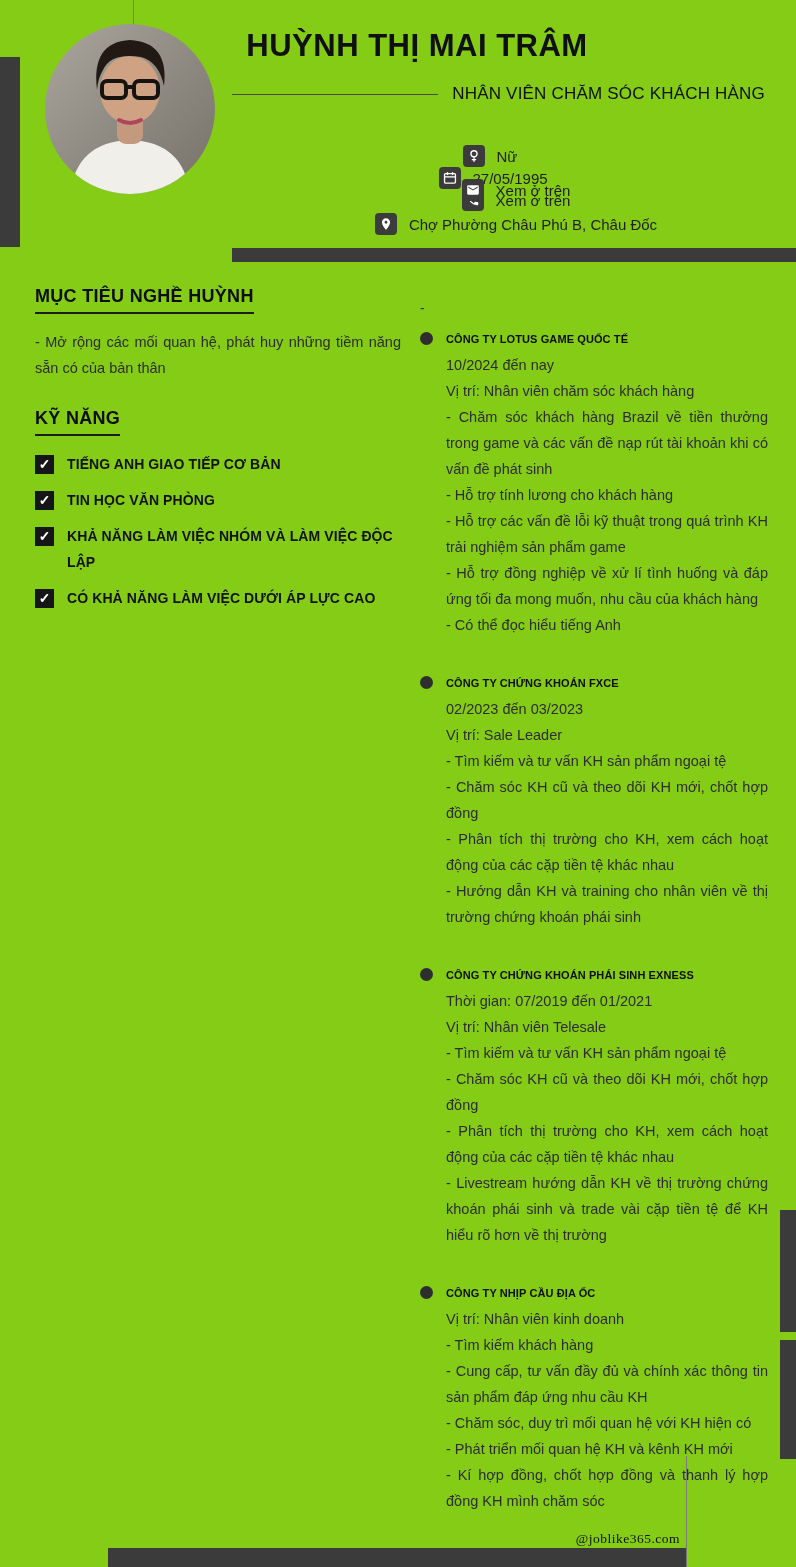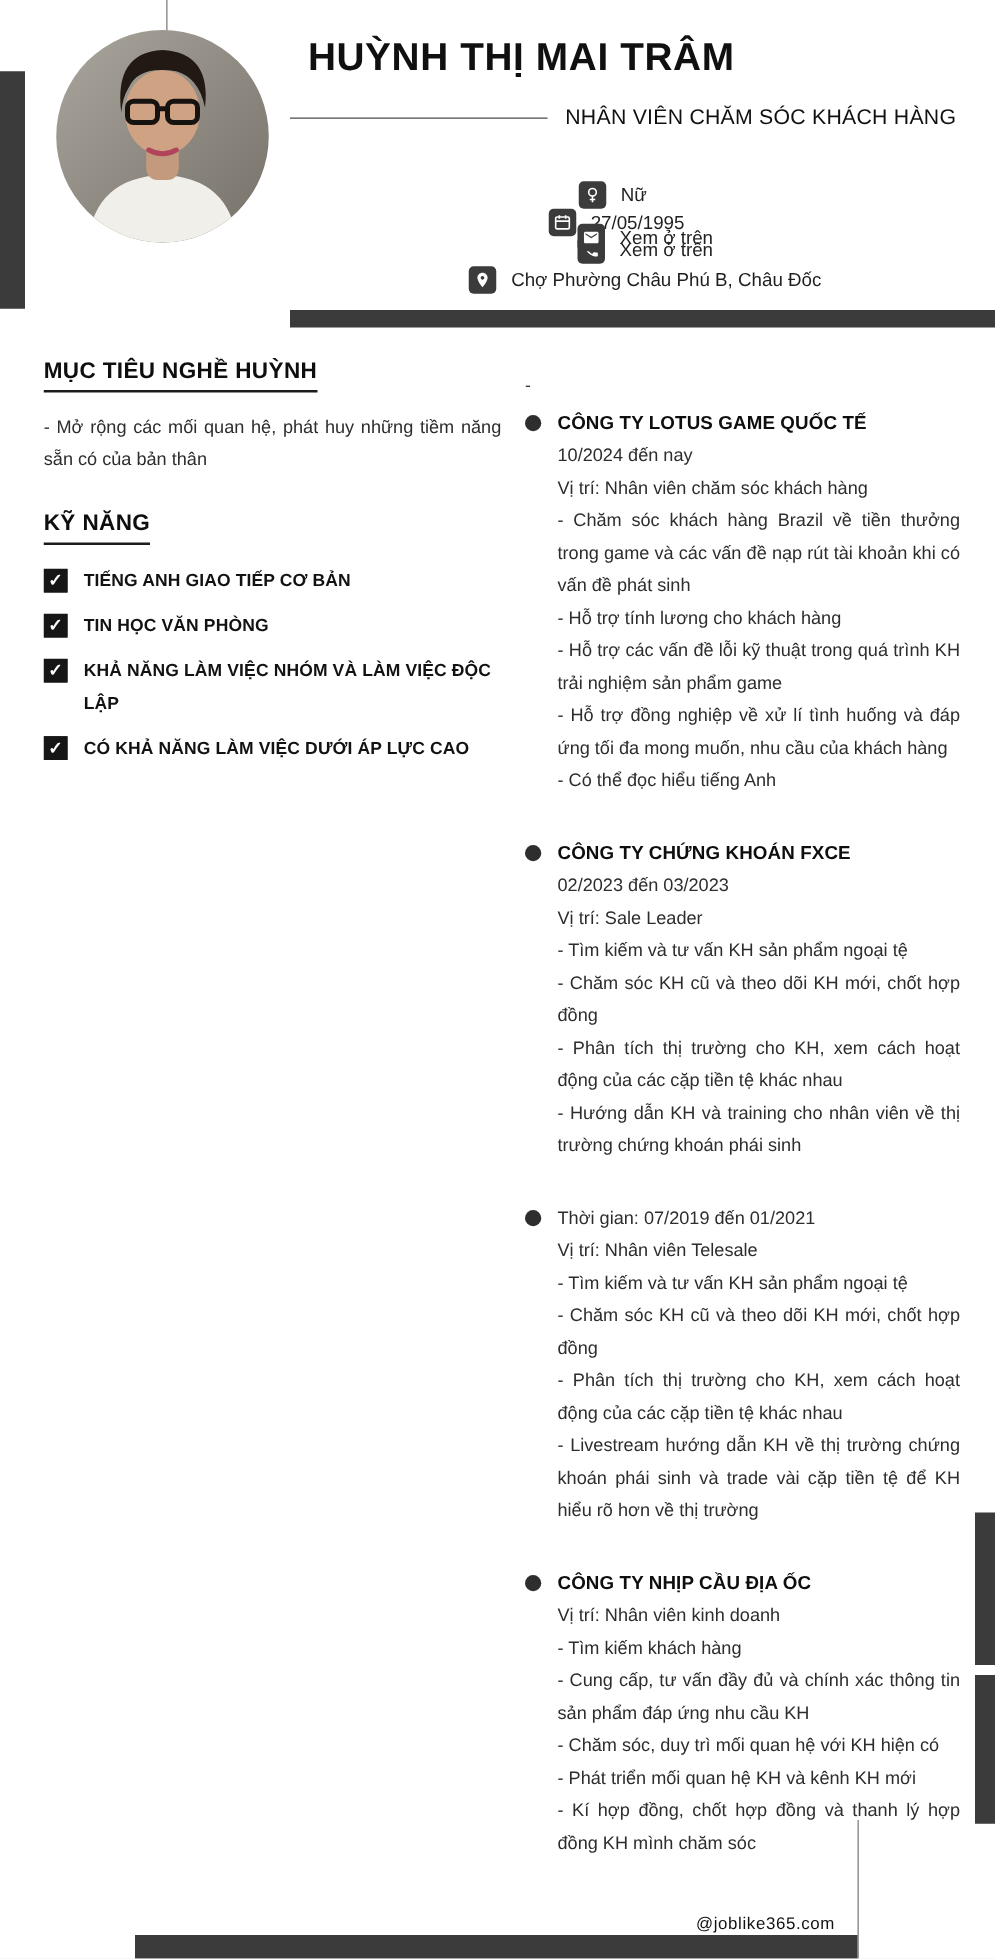--- a/index.html
+++ b/index.html
@@ -1,19 +1,19 @@
 <!DOCTYPE html>
 <html><head>
 <meta charset="utf-8">
 <style>
   * { margin:0; padding:0; box-sizing:border-box; }
   html,body { background:#e9e9e9; }
   .page {
     position:relative; width:796px; height:1567px; margin:0 auto;
-    background:#ffffff; overflow:hidden;
+    background:#84cc16; overflow:hidden;
     font-family:"Liberation Sans", sans-serif; color:#1c1c1c;padding-left:27px;
   }
   .deco { position:absolute; background:#3b3b3b; }
   .left-edge-bar   { left:0;   top:57px;   width:20px; height:190px; }
   .right-edge-bar1 { left:780px; top:1210px; width:16px; height:122px; }
   .right-edge-bar2 { left:780px; top:1340px; width:16px; height:119px; }
   .bottom-bar      { left:108px; top:1548px; width:578px; height:19px; }
   .header-bar      { left:232px; top:248px;  width:564px; height:14px; }
   .vline { position:absolute; width:1px; background:#7a7a7a; }
   .vline-top    { left:133px; top:0;      height:30px;  }
@@ -60,26 +60,26 @@
     width:19px; height:19px; background:#161616; color:#ffffff;
     font-size:14px; font-weight:700; line-height:19px; text-align:center;
     flex:none; margin-top:4px; box-shadow: inset 0 0 0 1px #161616, inset 0 0 0 2px #ffffff00;
   }
   .skill-label { font-size:14px; font-weight:700; line-height:26px; color:#121212; letter-spacing:.1px; }
 
   .dash-marker { position:absolute; left:420px; top:300px; font-size:14px; color:#333; }
   .right-col { position:absolute; left:446px; top:326px; width:322px; }
   .entry { position:relative; margin-bottom:32px; }
   .dot { position:absolute; left:-26px; top:6px; width:13px; height:13px; border-radius:50%; background:#2e2e2e; }
-  .company { font-size:15px; font-weight:700; color:#0e0e0e; line-height:26px; letter-spacing:.1px; }
+  .company { font-size:11px; font-weight:700; color:#0e0e0e; line-height:26px; letter-spacing:.1px; }
   .line { font-size:14.5px; line-height:26px; color:#2d2d2d; text-align:justify; }
 
   .watermark {
-    position:absolute; right:128px; top:1531px;
-    font-family:Liberation Sans, sans-serif; font-size:13.5px; letter-spacing:.5px; color:#111;
+    position:absolute; right:116px; top:1531px;
+    font-family:Liberation Serif, serif; font-size:13.5px; letter-spacing:.5px; color:#111;
   }
 </style>
 </head>
 <body>
 
 <div class="page">
 
   <div class="deco left-edge-bar"></div>
   <div class="deco right-edge-bar1"></div>
   <div class="deco right-edge-bar2"></div>
@@ -209,20 +209,21 @@
       <p class="line">02/2023 đến 03/2023</p>
       <p class="line">Vị trí: Sale Leader</p>
       <p class="line">- Tìm kiếm và tư vấn KH sản phẩm ngoại tệ</p>
       <p class="line">- Chăm sóc KH cũ và theo dõi KH mới, chốt hợp đồng</p>
       <p class="line">- Phân tích thị trường cho KH, xem cách hoạt động của các cặp tiền tệ khác nhau</p>
       <p class="line">- Hướng dẫn KH và training cho nhân viên về thị trường chứng khoán phái sinh</p>
     </article>
 
     <article class="entry">
       <span class="dot"></span>
+      <h4 class="company">CÔNG TY CHỨNG KHOÁN PHÁI SINH EXNESS</h4>
       <p class="line">Thời gian: 07/2019 đến 01/2021</p>
       <p class="line">Vị trí: Nhân viên Telesale</p>
       <p class="line">- Tìm kiếm và tư vấn KH sản phẩm ngoại tệ</p>
       <p class="line">- Chăm sóc KH cũ và theo dõi KH mới, chốt hợp đồng</p>
       <p class="line">- Phân tích thị trường cho KH, xem cách hoạt động của các cặp tiền tệ khác nhau</p>
       <p class="line">- Livestream hướng dẫn KH về thị trường chứng khoán phái sinh và trade vài cặp tiền tệ để KH hiểu rõ hơn về thị trường</p>
     </article>
 
     <article class="entry">
       <span class="dot"></span>

